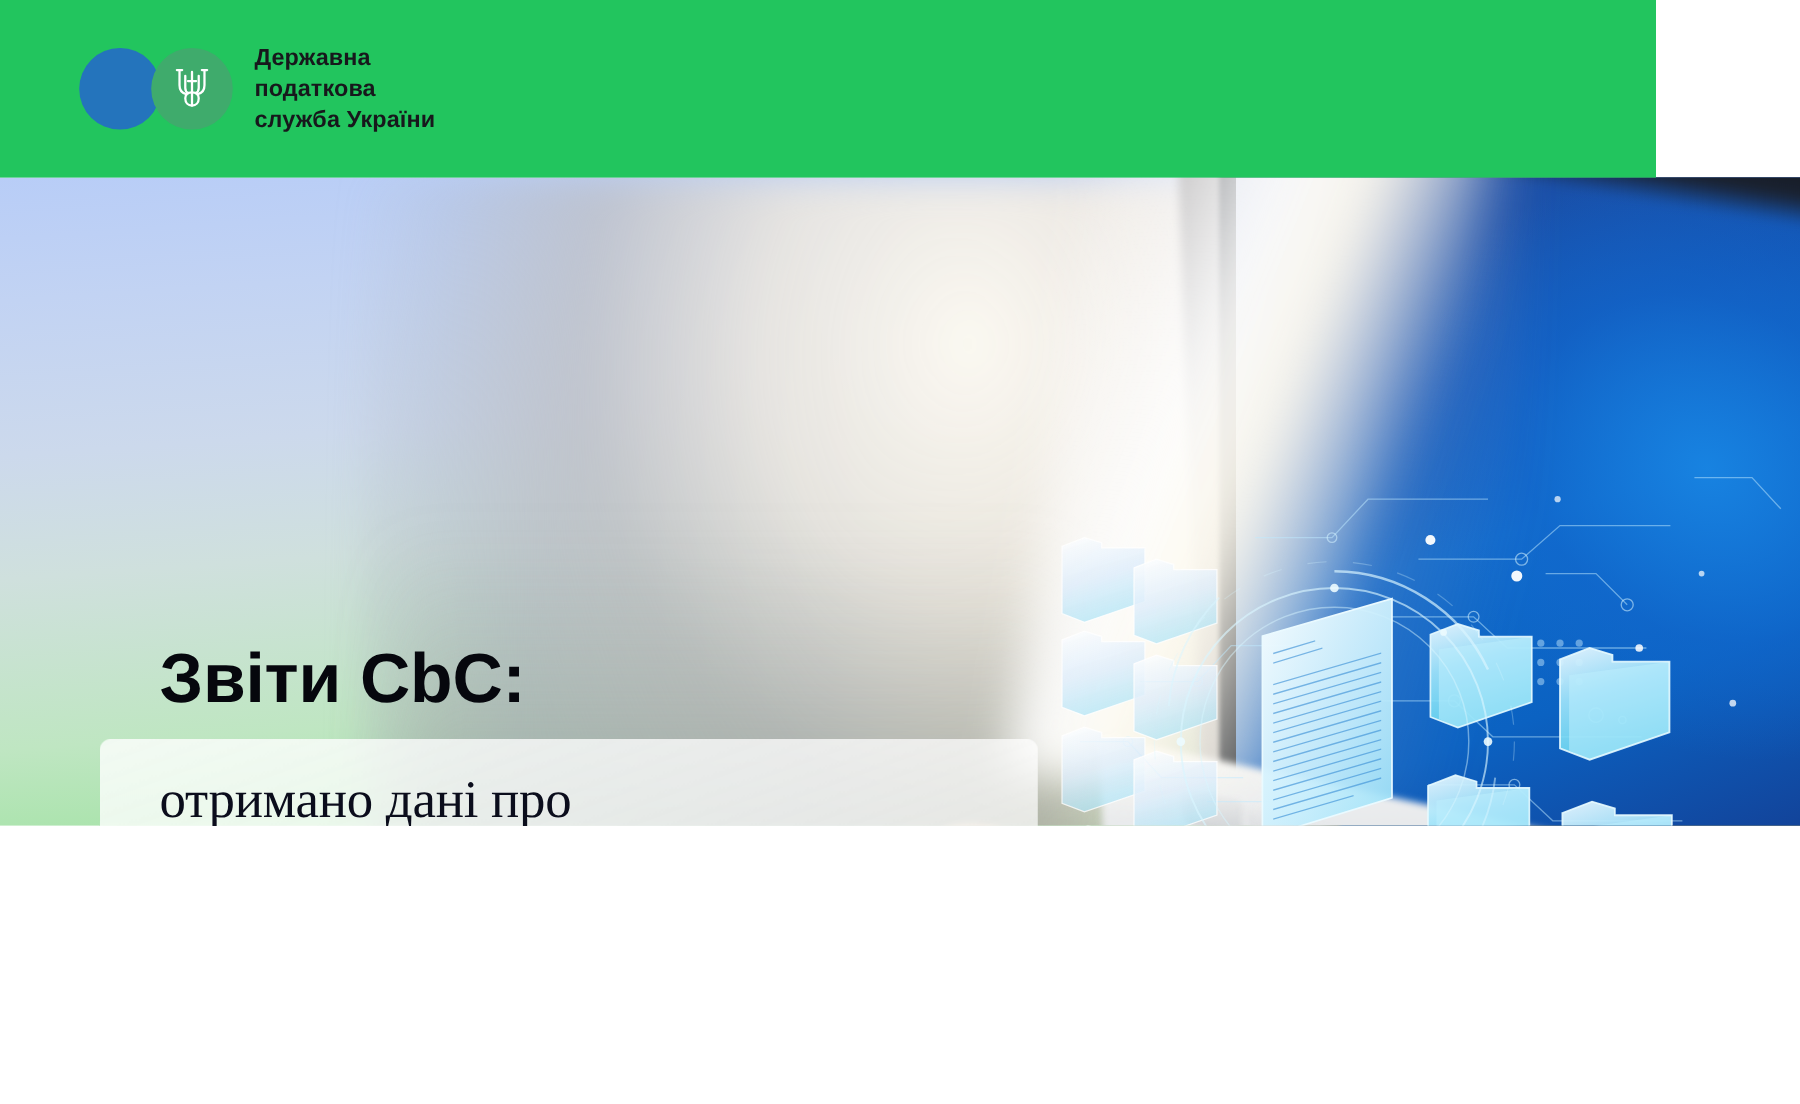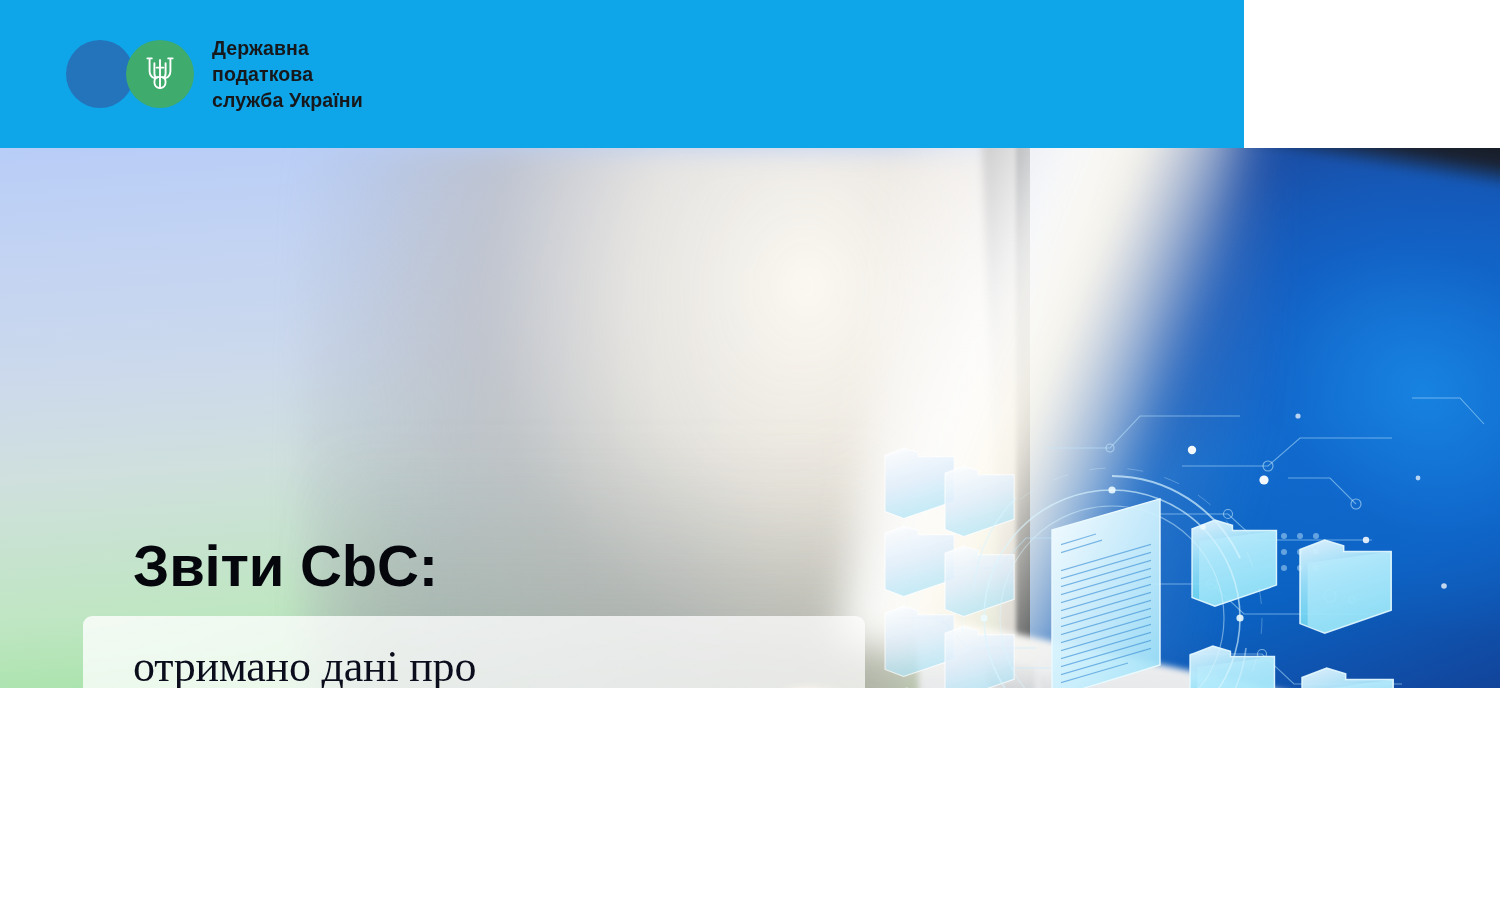--- a/index.html
+++ b/index.html
@@ -6,22 +6,22 @@
   * { margin:0; padding:0; box-sizing:border-box; }
   html,body { width:1500px; height:920px; overflow:hidden; }
   body {
     font-family:"Liberation Sans","DejaVu Sans",sans-serif;
     background:#ffffff;
   }
   #poster { position:relative; width:1500px; height:920px; overflow:hidden; }
 
   
   .header {
-    position:absolute; left:0; top:0; width:1244px; height:148px;
-    background:#0ea5e9; z-index:60;
+    position:absolute; left:0; top:0; width:1380px; height:148px;
+    background:#22c55e; z-index:60;
     display:flex; align-items:center;
   }
   .logo-wrap { display:flex; align-items:center; margin-left:66px; }
   .logo-marks { position:relative; width:128px; height:68px; flex:0 0 auto; }
   .circle { position:absolute; top:0; width:68px; height:68px; border-radius:50%; }
   .circle-blue  { left:0;  background:#2474bc; }
   .circle-green { left:60px; background:#3fab6c; }
   .trident { position:absolute; left:78px; top:14px; width:32px; height:40px; }
   .logo-text {
     margin-left:18px;

